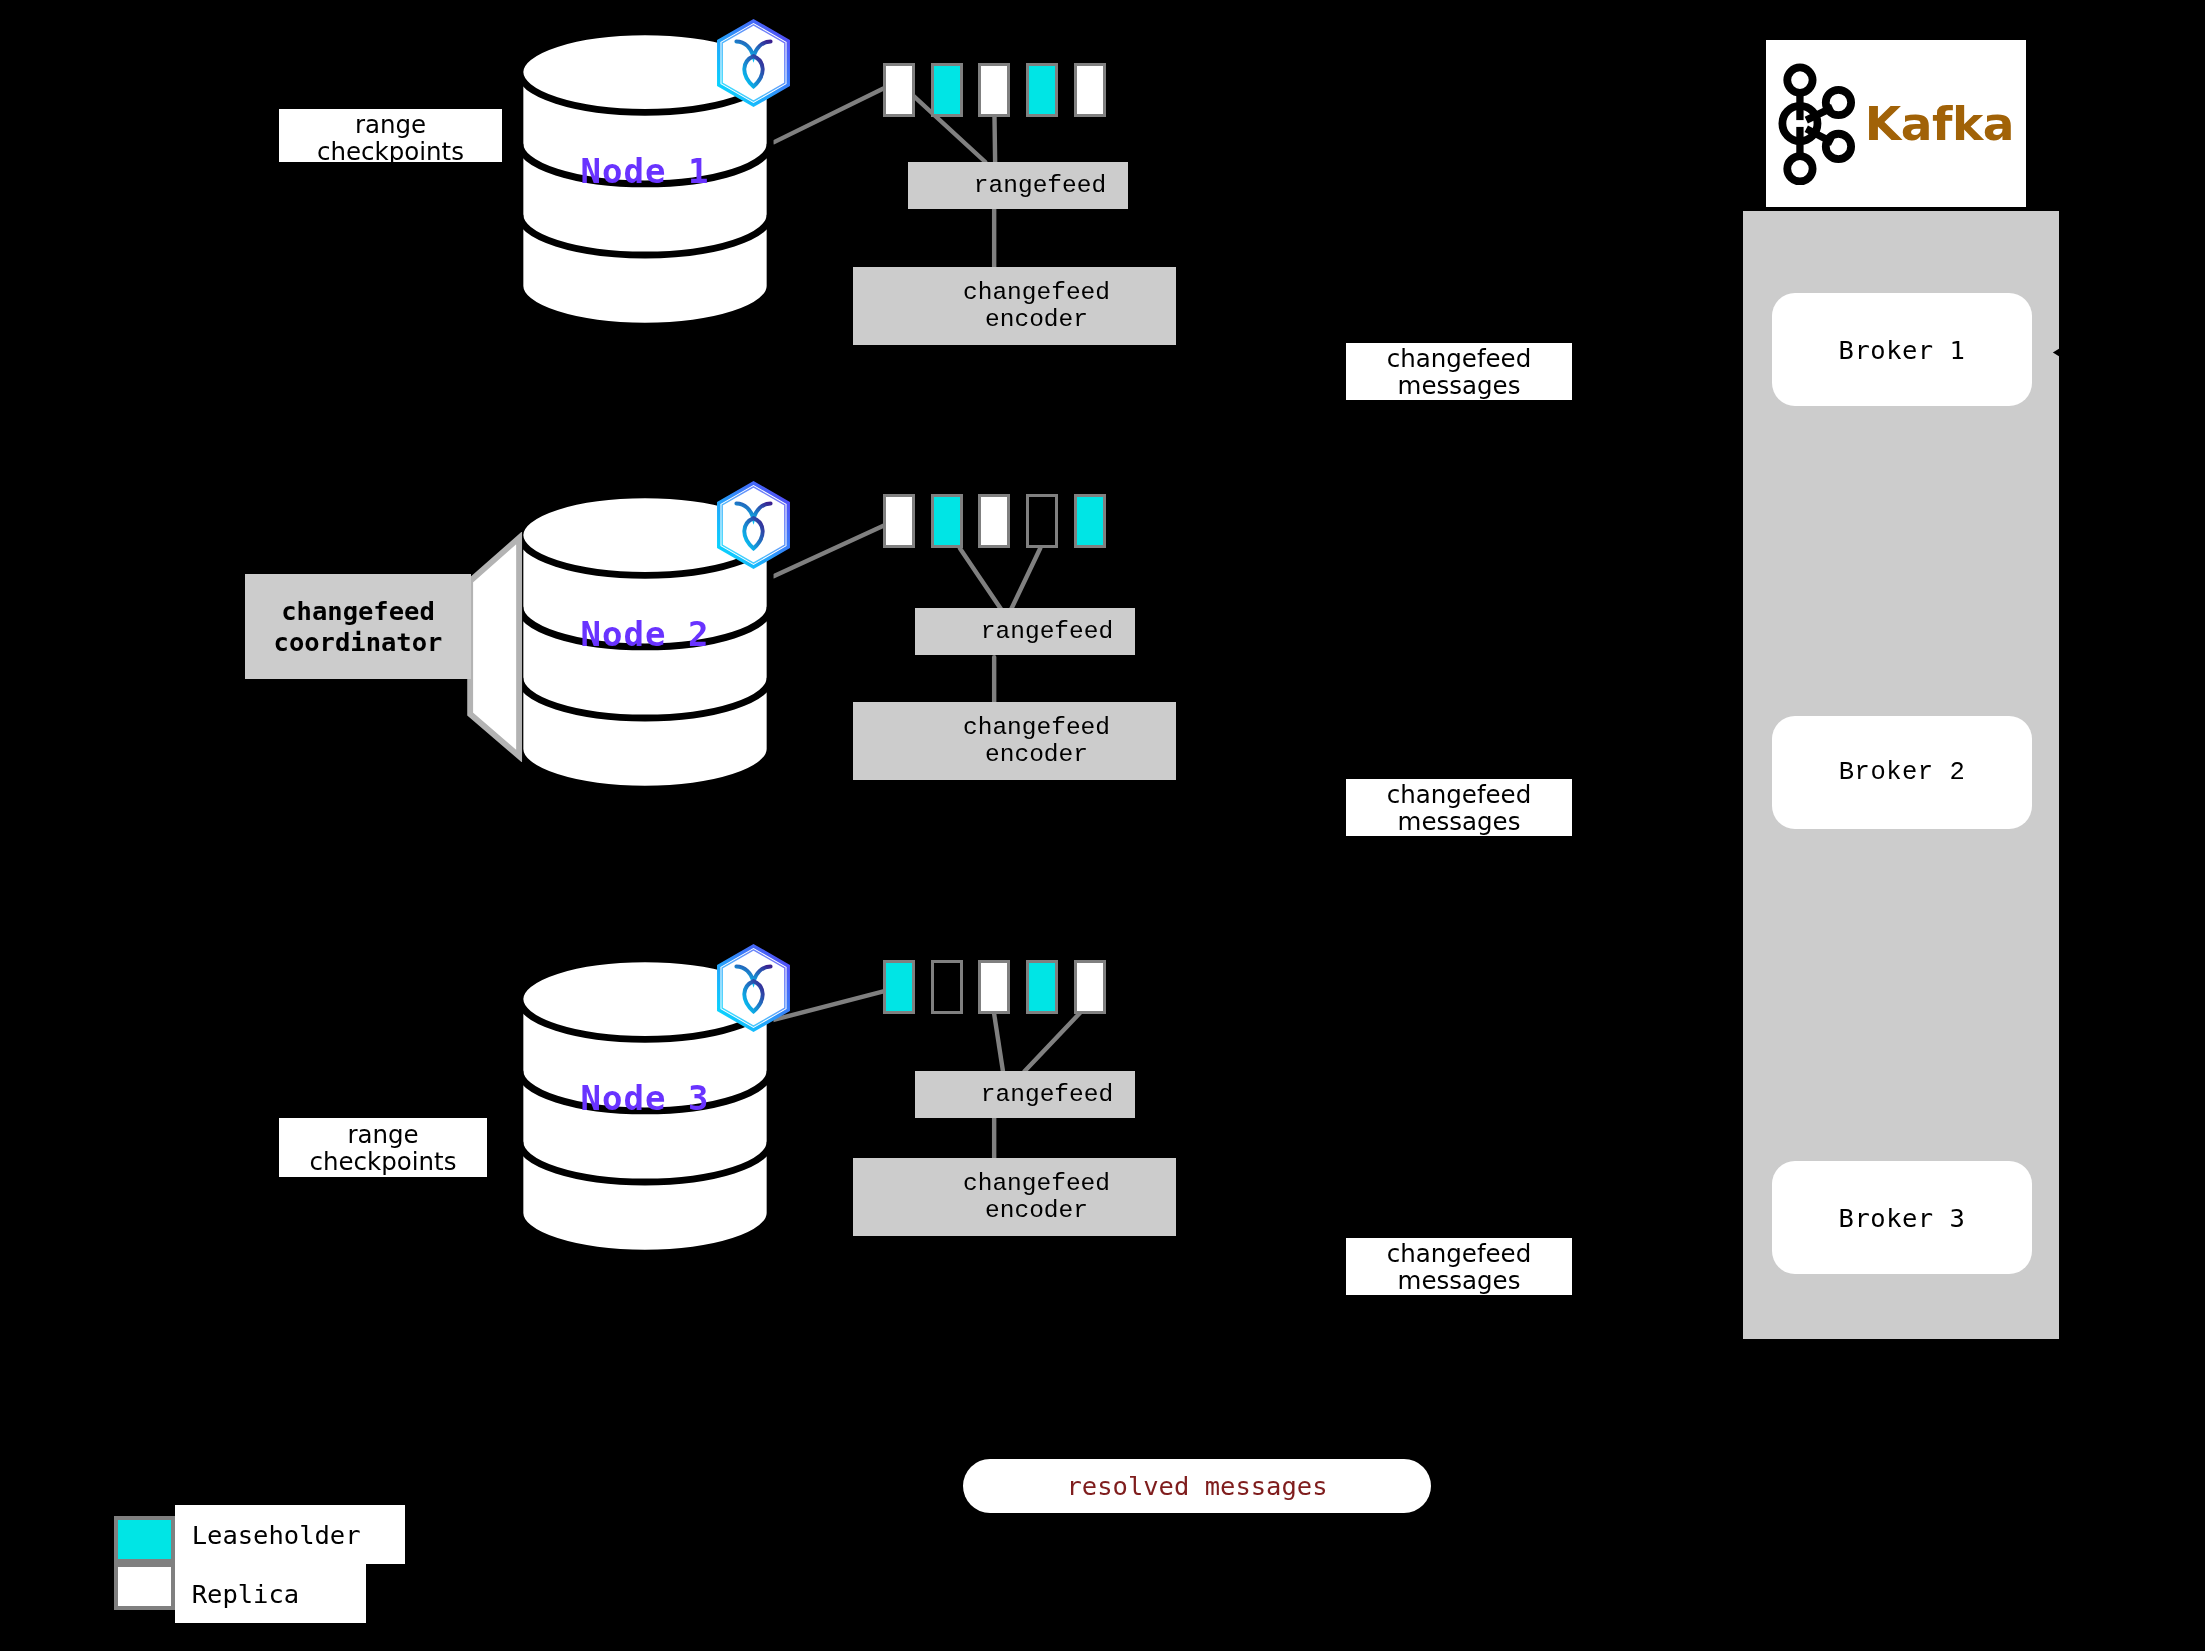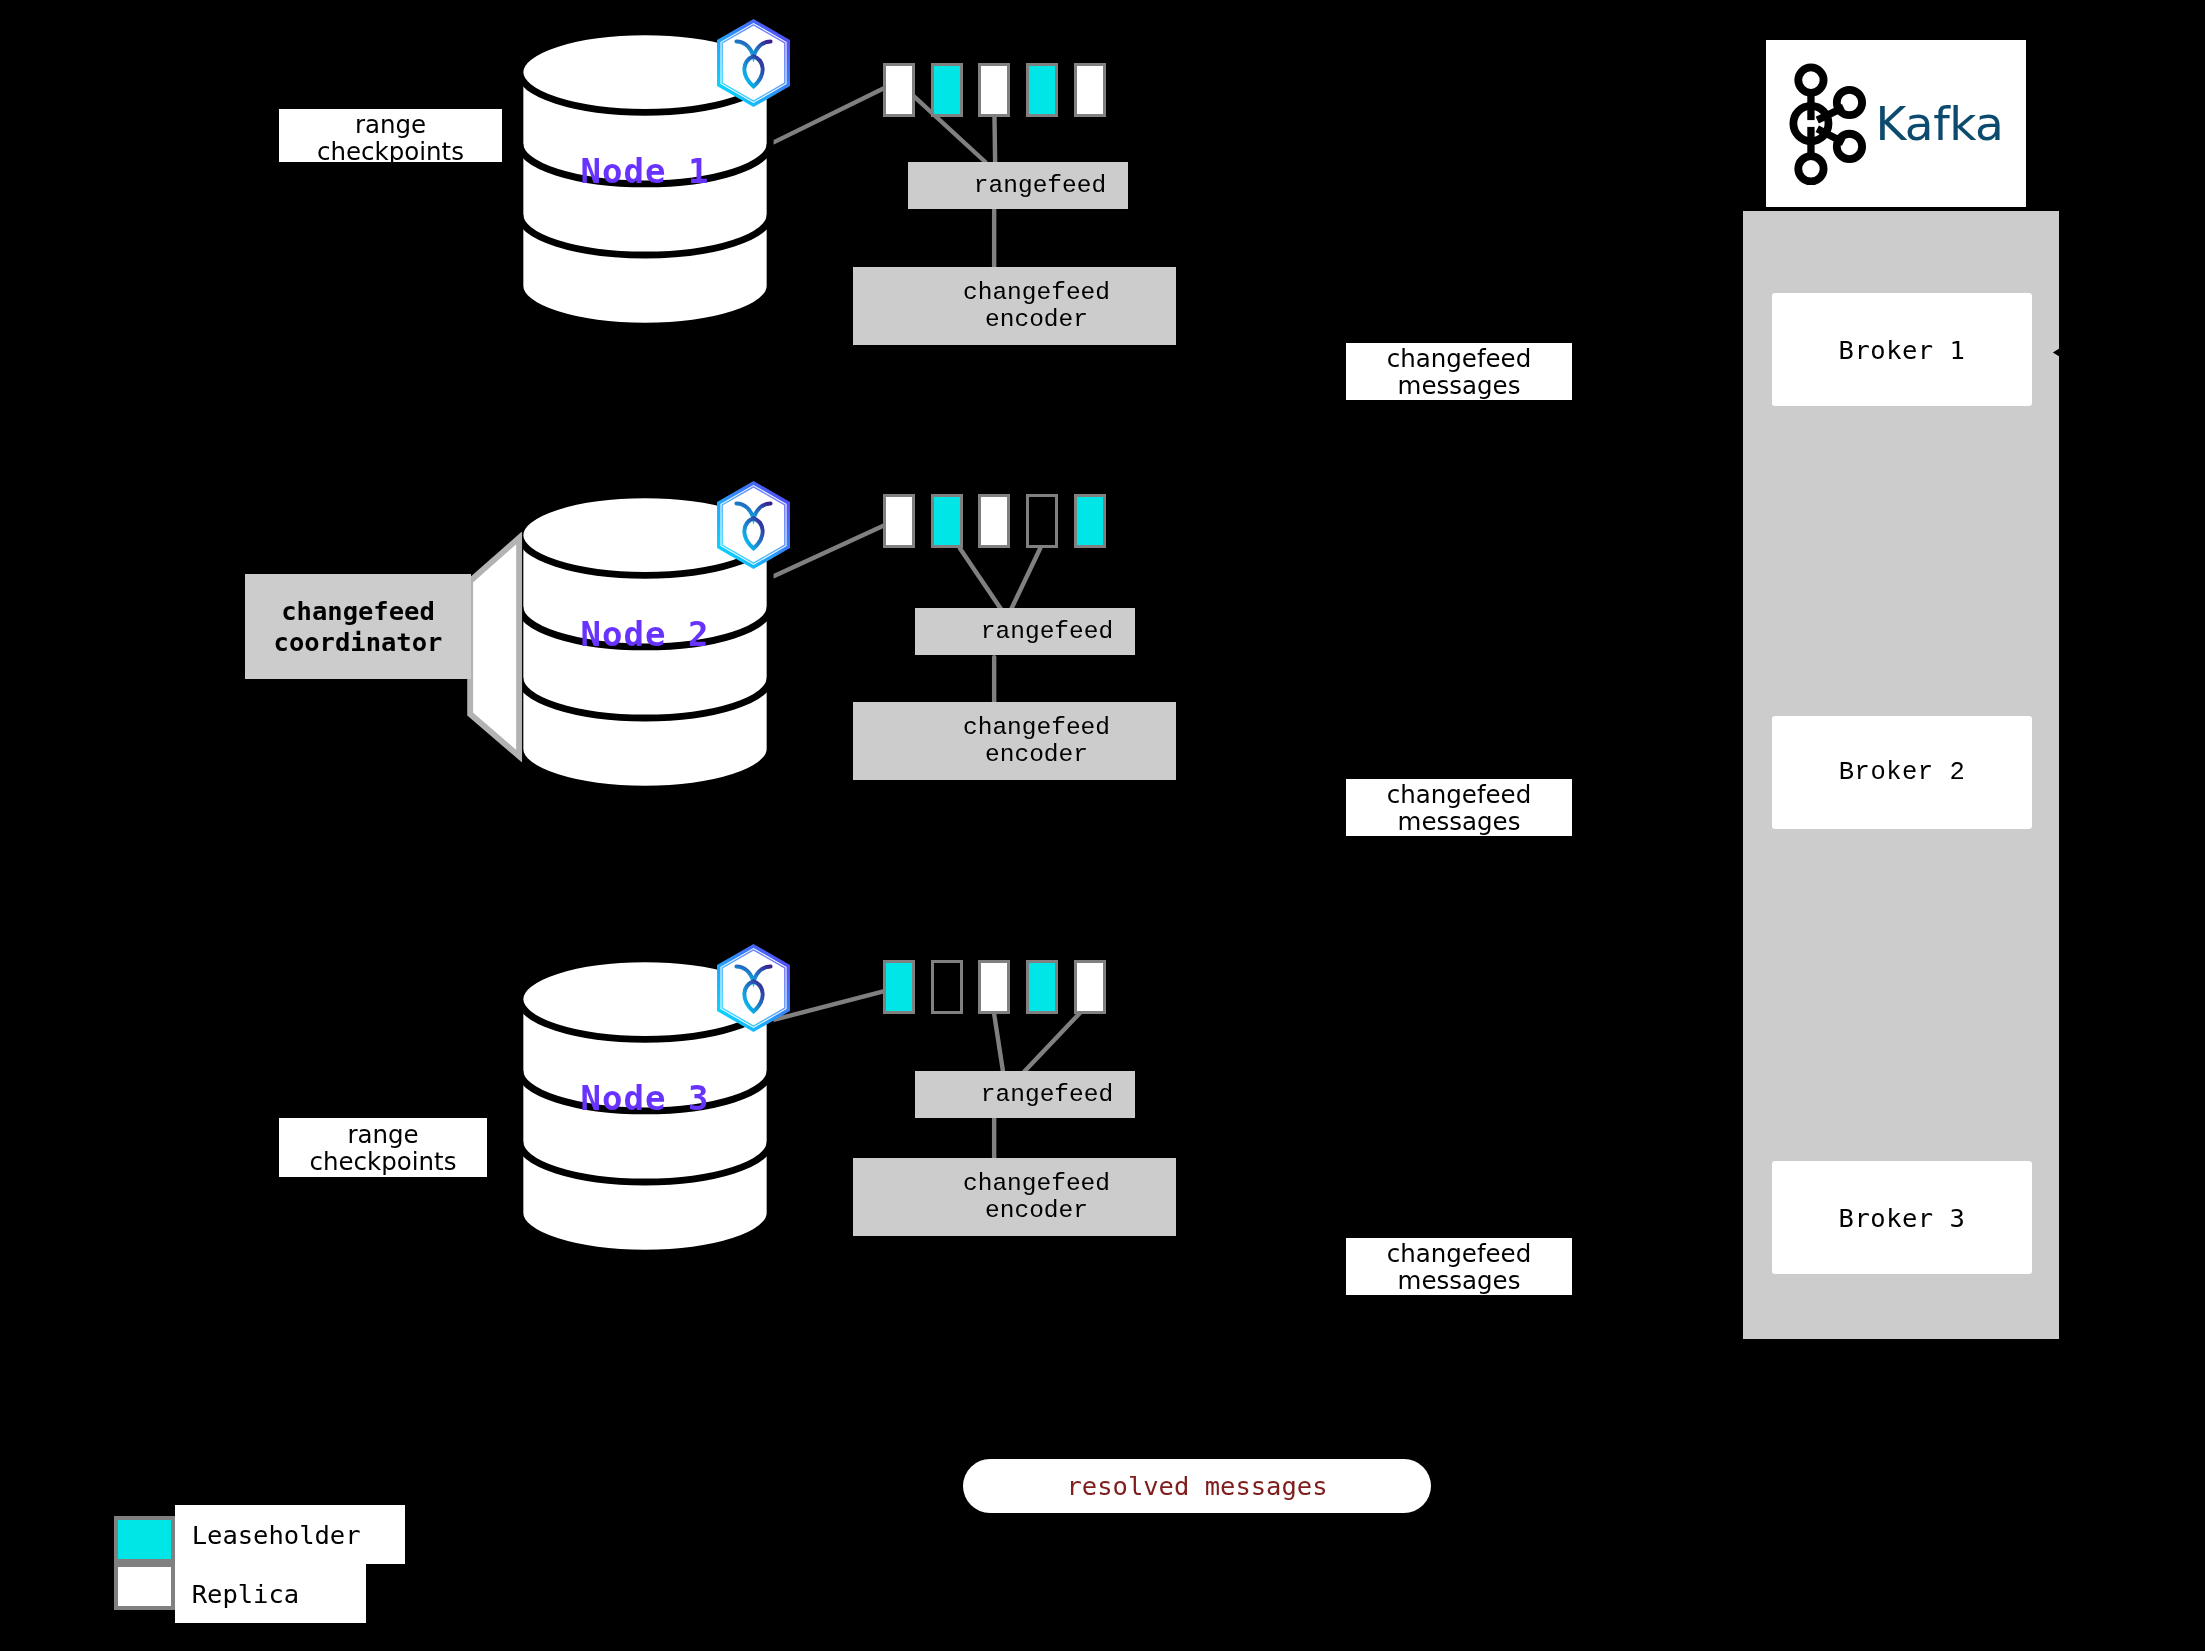--- a/index.html
+++ b/index.html
@@ -100,33 +100,33 @@
   .kafka-logo-plate {
     position: absolute;
     background: #ffffff;
     display: flex;
     align-items: center;
     justify-content: center;
     gap: 8.8px;
   }
   .kafka-wordmark {
     font-family: "DejaVu Sans", sans-serif;
-    font-weight: normal;
+    font-weight: bold;
     font-size: 47px;
-    color: #0c4a6e;
+    color: #a16207;
     letter-spacing: -0.5px;
   }
   .kafka-body {
     position: absolute;
     background: #cccccc;
   }
   .broker {
     position: absolute;
     background: #ffffff;
-    border-radius: 3px;
+    border-radius: 23px;
     display: flex;
     align-items: center;
     justify-content: center;
     font-family: "DejaVu Sans Mono", monospace;
     font-size: 25.5px;
     color: #000000;
     letter-spacing: 0.5px;
   }
 
   

